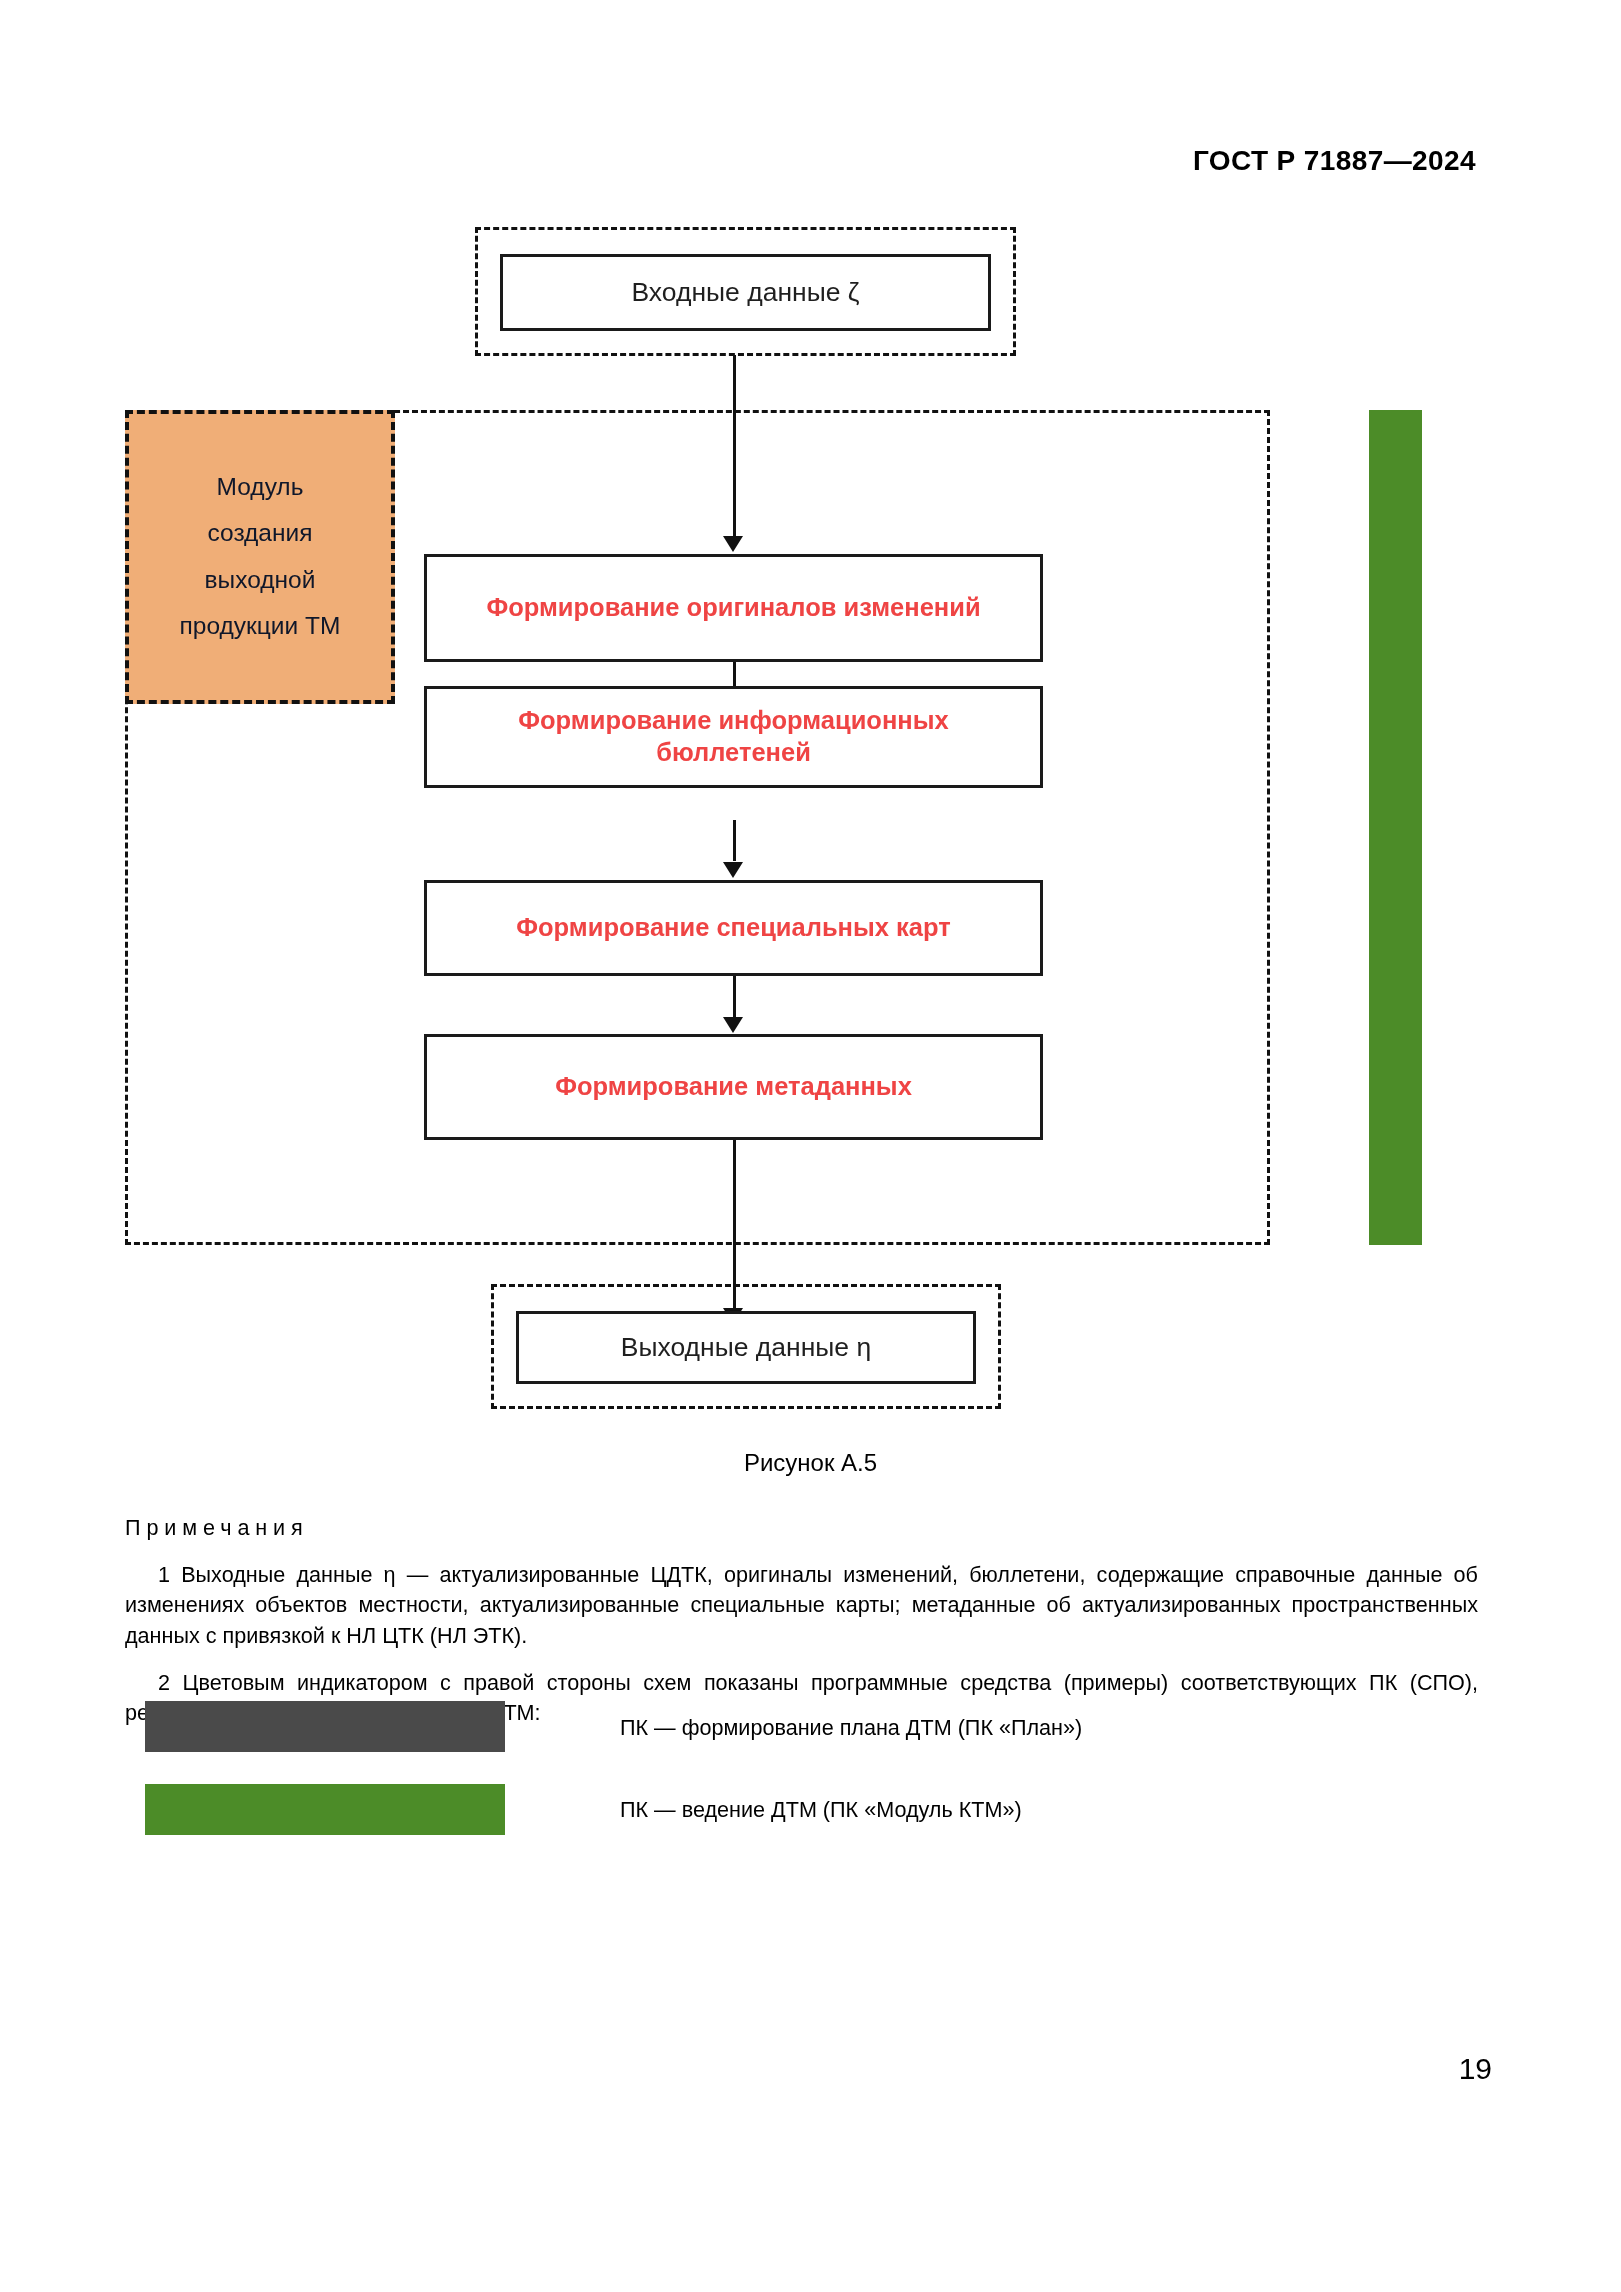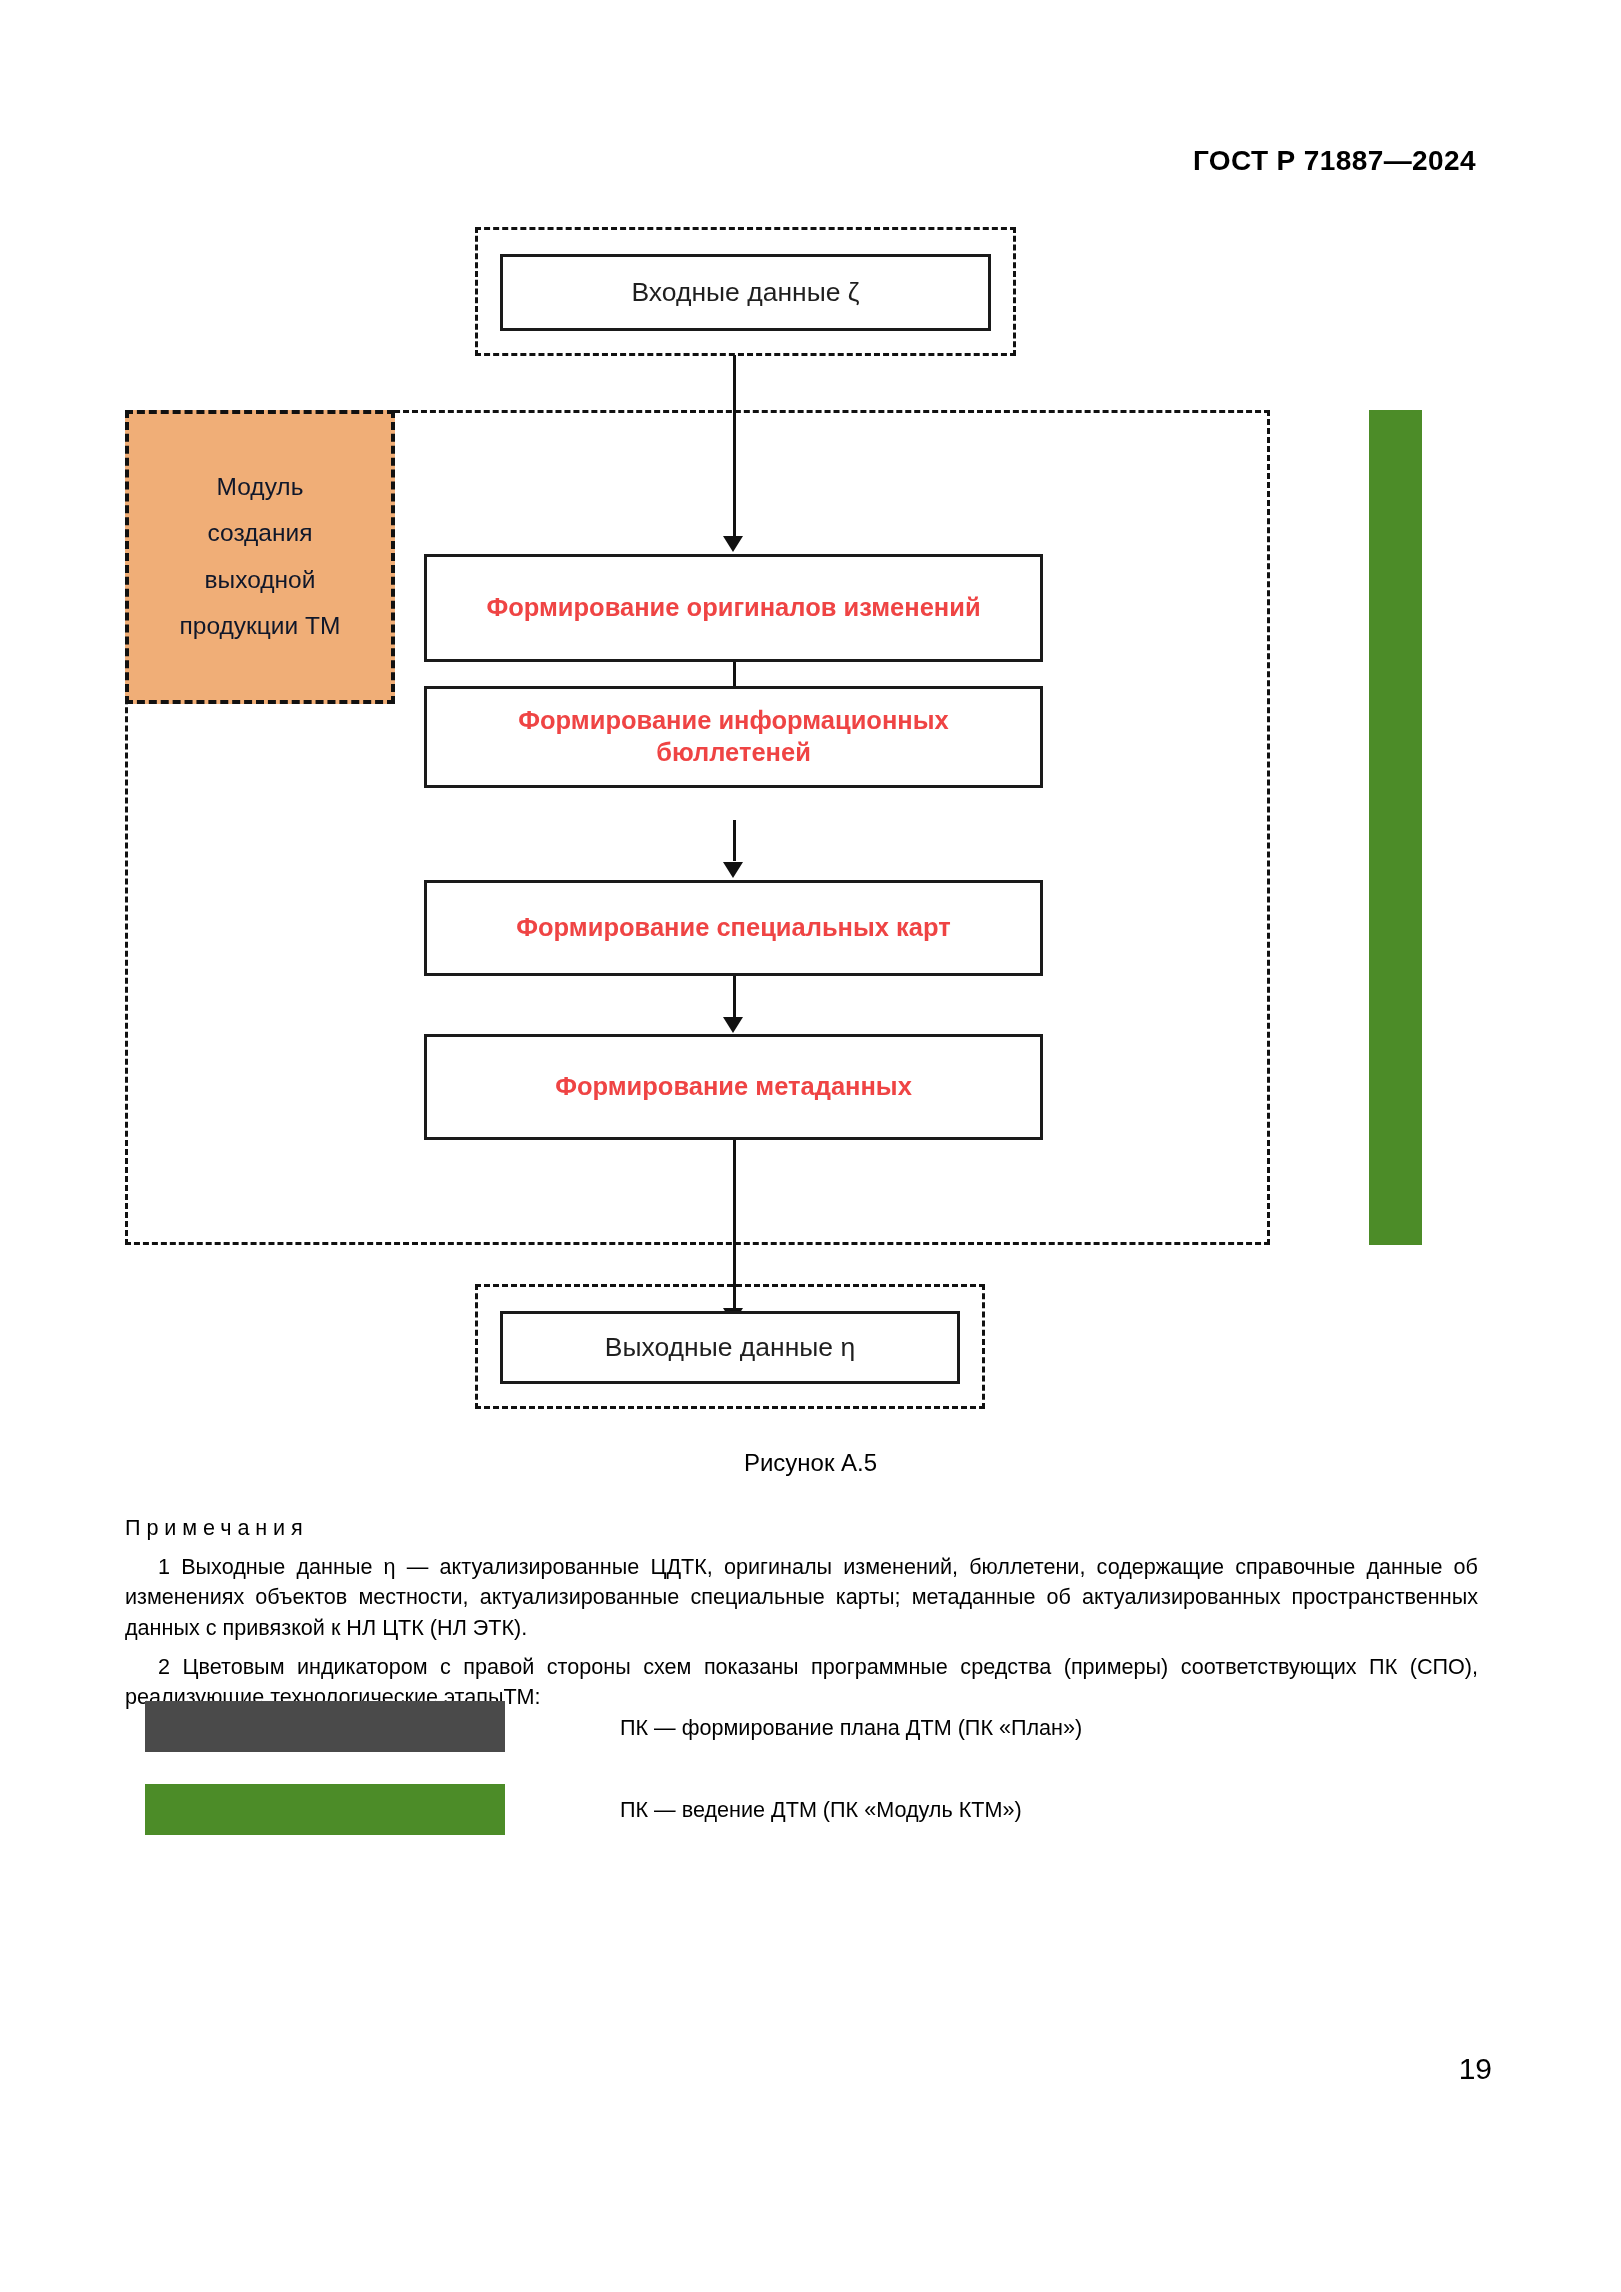--- a/index.html
+++ b/index.html
@@ -70,21 +70,21 @@
   .module-label span { display: block; }
 
   
   .io-wrap-in {
     position: absolute;
     left: 475px; top: 227px;
     width: 541px; height: 129px;
   }
   .io-wrap-out {
     position: absolute;
-    left: 475px; top: 1284px;
+    left: 491px; top: 1284px;
     width: 510px; height: 125px;
   }
   .io-box {
     position: absolute;
     left: 21.6px; top: 23.5px;
     right: 21.6px; bottom: 21.6px;
     border: 3.9px solid #1a1a1a;
     background: #ffffff;
     display: flex;
     align-items: center;
@@ -155,21 +155,21 @@
     width: 1353px;
     font-size: 21.6px;
     line-height: 1.42;
     text-align: justify;
   }
   .notes-title {
     letter-spacing: 5.9px;
     margin-bottom: 2px;
   }
   .note-item {
-    margin-top: 8px;
+    margin-top: 16px;
     text-indent: 33px;
     hyphens: manual;
   }
 
   
   .legend {
     position: absolute;
     left: 125px; top: 1701px;
     width: 1372px;
   }

